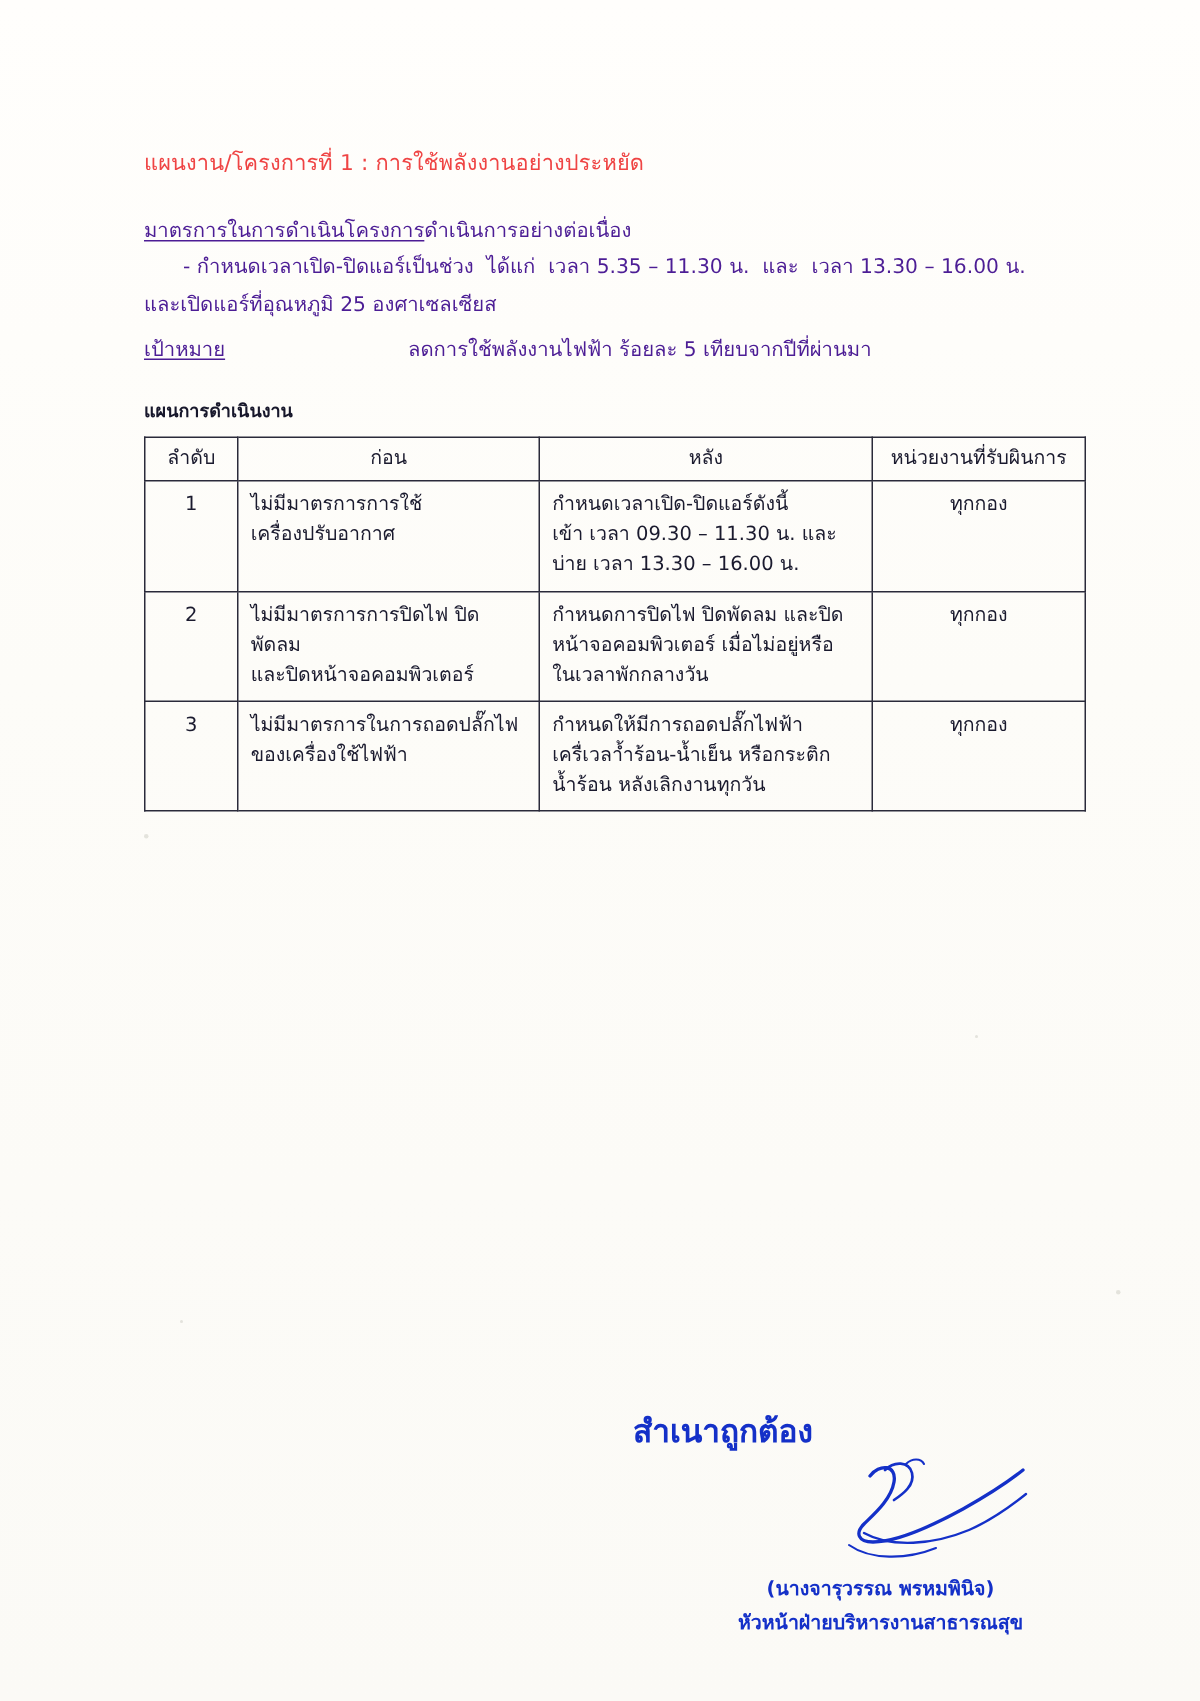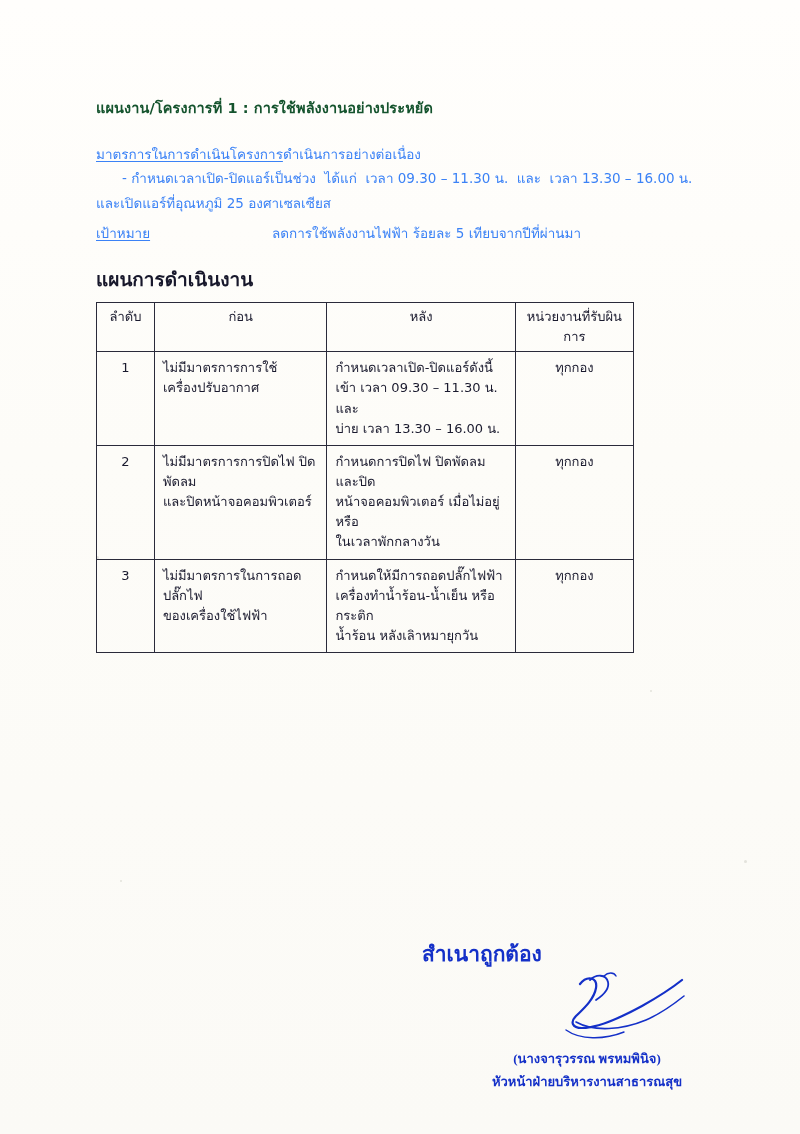--- a/index.html
+++ b/index.html
@@ -29,29 +29,29 @@
     pointer-events: none;
   }
   .content {
     position: absolute;
     left: 96px;
     top: 96px;
     width: 624px;
   }
   .doc-title {
     font-size: 14.5px;
-    font-weight: bold;
+    font-weight: normal;
     letter-spacing: 0.1px;
-    color: #14532d;
+    color: #ef4444;
     margin-bottom: 24px;
   }
   .line {
     font-size: 13.5px;
     line-height: 1.65;
-    color: #3b82f6;
+    color: #4c1d95;
     white-space: pre;
   }
   .underline {
     text-decoration: underline;
     text-underline-offset: 2px;
   }
   .row-line {
     display: block;
     margin-bottom: 2px;
   }
@@ -59,30 +59,30 @@
     padding-left: 26px;
   }
   .gap-sm { height: 6px; }
 
   .label-col {
     display: inline-block;
     min-width: 176px;
   }
 
   .section-heading {
-    font-size: 19px;
+    font-size: 12px;
     font-weight: bold;
     margin-top: 20px;
     margin-bottom: 8px;
     color: #17172b;
   }
 
   table.plan {
     border-collapse: collapse;
-    width: 538px;
+    width: 628px;
     margin-left: 0px;
     font-size: 13px;
   }
   table.plan th,
   table.plan td {
     border: 1px solid #2a2a3a;
     padding: 6px 8px;
     vertical-align: top;
     line-height: 1.55;
   }
@@ -125,21 +125,20 @@
   .sig-mark svg {
     position: absolute;
     right: 56px;
     top: -4px;
   }
   .sig-name {
     font-size: 13px;
     font-weight: bold;
     color: #1430c8;
     margin-top: 2px;
-    font-family: Liberation Serif, serif;
   }
   .sig-role {
     font-size: 13px;
     font-weight: bold;
     color: #1430c8;
     margin-top: 2px;
   }
   .speck {
     position: absolute;
     background: #cfcfc6;
@@ -157,21 +156,21 @@
   <div class="speck" style="left:744px;top:860px;width:3px;height:3px;"></div>
   <div class="speck" style="left:120px;top:880px;width:2px;height:2px;"></div>
   <div class="speck" style="left:650px;top:690px;width:2px;height:2px;"></div>
 
   <div class="content">
 
     <div class="doc-title">แผนงาน/โครงการที่ 1 : การใช้พลังงานอย่างประหยัด</div>
 
     <div>
       <div class="line row-line"><span class="underline label-col">มาตรการในการดำเนินโครงการ</span><span>ดำเนินการอย่างต่อเนื่อง</span></div>
-      <div class="line row-line indent1">- กำหนดเวลาเปิด-ปิดแอร์เป็นช่วง  ได้แก่  เวลา 09.30 – 11.30 น.  และ  เวลา 13.30 – 16.00 น.</div>
+      <div class="line row-line indent1">- กำหนดเวลาเปิด-ปิดแอร์เป็นช่วง  ได้แก่  เวลา 5.35 – 11.30 น.  และ  เวลา 13.30 – 16.00 น.</div>
       <div class="line row-line">และเปิดแอร์ที่อุณหภูมิ 25 องศาเซลเซียส</div>
     </div>
 
     <div class="gap-sm"></div>
 
     <div class="line row-line"><span class="underline label-col">เป้าหมาย</span><span>ลดการใช้พลังงานไฟฟ้า ร้อยละ 5 เทียบจากปีที่ผ่านมา</span></div>
 
     <div class="section-heading">แผนการดำเนินงาน</div>
 
     <table class="plan">
@@ -211,22 +210,22 @@
           <td class="col-org">ทุกกอง</td>
         </tr>
         <tr>
           <td class="col-no">3</td>
           <td class="col-before">
             <span class="cell-line">ไม่มีมาตรการในการถอดปลั๊กไฟ</span>
             <span class="cell-line">ของเครื่องใช้ไฟฟ้า</span>
           </td>
           <td class="col-after">
             <span class="cell-line">กำหนดให้มีการถอดปลั๊กไฟฟ้า</span>
-            <span class="cell-line">เครื่องทำน้ำร้อน-น้ำเย็น หรือกระติก</span>
-            <span class="cell-line">น้ำร้อน หลังเลิาหมายุกวัน</span>
+            <span class="cell-line">เครื่เวลา้ำร้อน-น้ำเย็น หรือกระติก</span>
+            <span class="cell-line">น้ำร้อน หลังเลิกงานทุกวัน</span>
           </td>
           <td class="col-org">ทุกกอง</td>
         </tr>
       </tbody>
     </table>
   </div>
 
   <div class="sig-block">
     <div class="sig-certify">สำเนาถูกต้อง</div>
     <div class="sig-mark">

